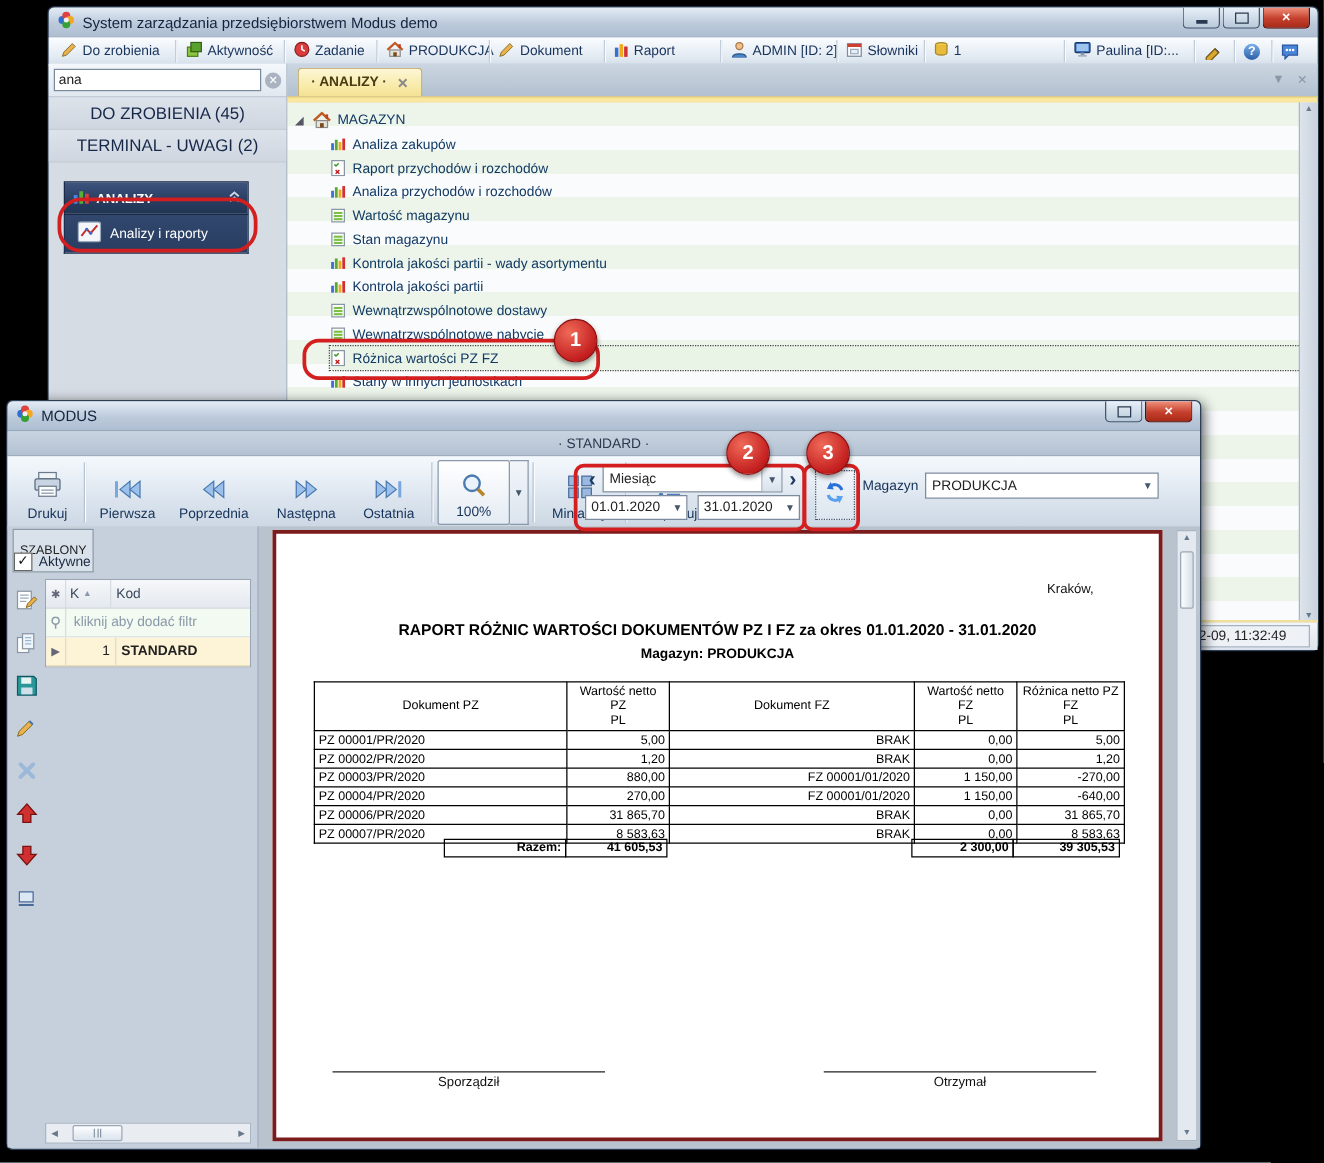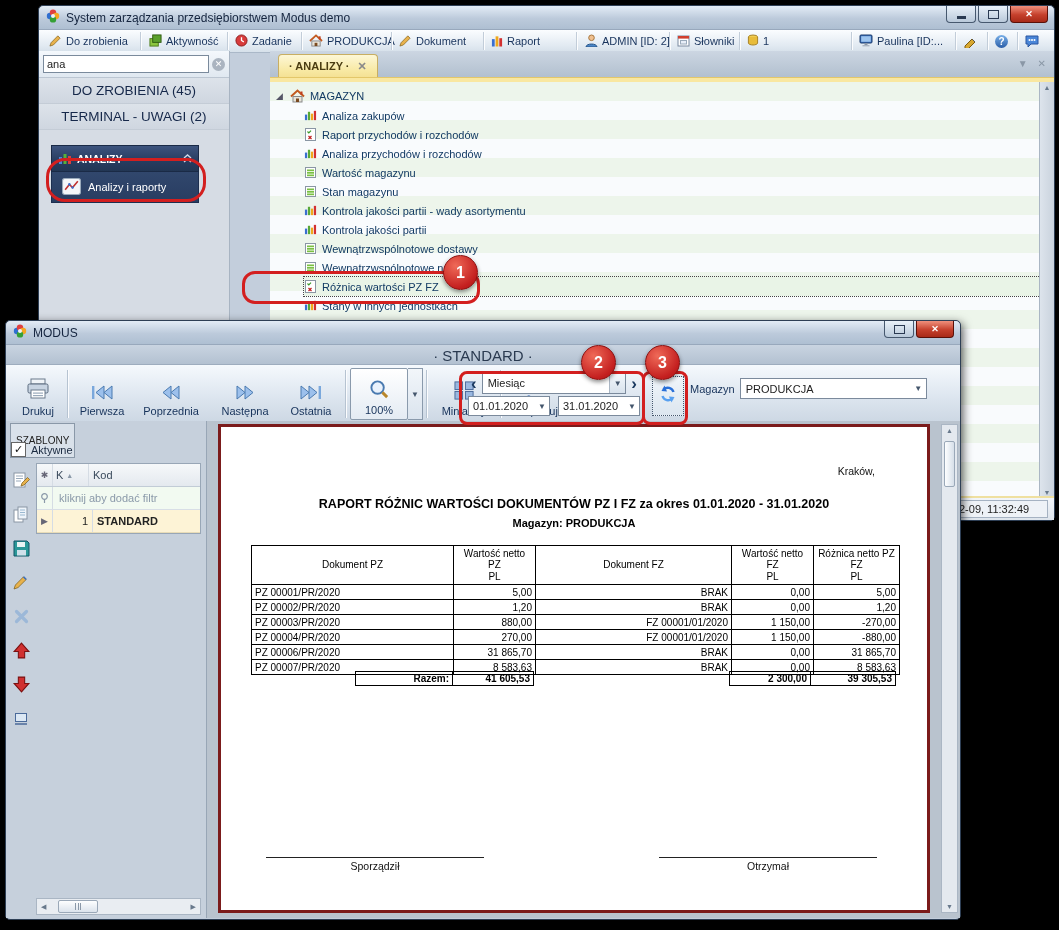--- a/index.html
+++ b/index.html
@@ -19,21 +19,21 @@
   .mintick{width:9px;height:3px;background:#2a3a52;margin-top:6px;}
   .maxbox{width:9px;height:7px;border:1.5px solid #2a3a52;background:transparent;}
   
   .mtoolbar{position:relative;height:22px;background:linear-gradient(#fbfdff,#e2eaf2 70%,#d6e0ea);
     border-bottom:1px solid #aab8c8;}
   .ti{position:absolute;top:2px;height:18px;display:flex;align-items:center;gap:4px;font-size:11px;color:#18335c;white-space:nowrap;}
   .tsep{position:absolute;top:2px;width:1px;height:18px;background:#c2cdd9;border-right:1px solid #fcfdfe;}
   .circle-help{width:13px;height:13px;border-radius:50%;background:linear-gradient(#7ab0e8,#2a5ea8);
     color:#fff;font-size:10px;font-weight:bold;display:flex;align-items:center;justify-content:center;}
   
-  .mbody{position:absolute;top:45px;left:0;right:0;bottom:22px;display:flex;gap:40px;}
+  .mbody{position:absolute;top:45px;left:0;right:0;bottom:22px;display:flex;}
   .sidebar{width:190px;background:#d6dce4;border-right:1px solid #a8b4c2;position:relative;}
   .searchrow{height:22px;background:linear-gradient(#f4f8fc,#e0e8f0);display:flex;align-items:center;padding:2px 4px;gap:3px;border-bottom:1px solid #bcc6d2;}
   .searchbox{flex:1;height:16px;border:1px solid #7a8a9c;background:#fff;font-size:11px;padding:0 3px;color:#222;font-family:"Liberation Sans",sans-serif;}
   .sclear{width:13px;height:13px;border-radius:50%;background:#aab4c0;color:#fff;font-size:9px;display:flex;align-items:center;justify-content:center;}
   .side-h{height:25px;display:flex;align-items:center;justify-content:center;font-size:13.5px;color:#16284a;border-bottom:1px solid #c4ccd6;background:linear-gradient(#dde3ea,#cfd6e0);}
   .navy{position:absolute;left:12px;top:86px;width:148px;}
   .navy-h{height:25px;margin-top:8px;background:linear-gradient(#3d547e,#273c60 60%,#223654);border:1px solid #1a2a46;
     display:flex;align-items:center;gap:5px;padding:0 6px;color:#fff;font-size:10.5px;font-weight:bold;}
   .navy-h .grow{flex:1;}
   .navy-item{height:30px;background:linear-gradient(#31476d,#283d61);border:1px solid #1d2f50;border-top:none;
@@ -54,21 +54,21 @@
   .expander{color:#556;font-size:9px;margin-right:2px;}
   .treescroll{position:absolute;right:0;top:31px;bottom:0;width:14px;background:linear-gradient(90deg,#dde4ec,#c9d2dd);border-left:1px solid #aab6c4;
     display:flex;flex-direction:column;justify-content:space-between;align-items:center;padding:2px 0;font-size:7px;color:#68798c;}
   .statusbar{position:absolute;left:0;right:0;bottom:0;height:22px;background:linear-gradient(#f2f5f9,#dde4ec);
     border-top:2px solid #efe0a0;display:flex;justify-content:flex-end;align-items:center;padding:0 6px;}
   .timebox{width:112px;height:16px;border:1px solid #a5b2c2;background:#eef2f7;font-size:11px;color:#222;
     display:flex;align-items:center;justify-content:center;}
   
   .modus-window{left:5px;top:320px;width:954px;height:598px;background:#c3cedc;z-index:10;}
   .tabstrip{height:19px;background:linear-gradient(#c9d4e1,#b3c1d1);border-bottom:1px solid #9dacbe;
-    display:flex;align-items:flex-end;justify-content:center;font-size:15px;color:#2a3a50;}
+    display:flex;align-items:center;justify-content:center;font-size:11px;color:#2a3a50;}
   .mtb2{position:relative;height:58px;background:linear-gradient(#f5f9fd,#dbe4ee 60%,#ccd7e3);border-bottom:1px solid #9fb0c2;}
   .btnrow{position:absolute;left:6px;top:3px;display:flex;align-items:stretch;height:52px;}
   .tbtn{display:flex;flex-direction:column;align-items:center;justify-content:flex-end;gap:3px;
     font-size:11px;color:#16325a;padding:3px 2px;white-space:nowrap;}
   .tbtn .lbl{line-height:1;}
   .vsep{width:1px;background:#b6c3d1;border-right:1px solid #fbfcfe;margin:2px 3px;}
   .zoomgrp{display:flex;}
   .zoombtn{border:1px solid #8a9aac;border-radius:2px;background:linear-gradient(#ffffff,#e4ebf3);}
   .zoomdd{width:14px;display:flex;align-items:center;justify-content:center;color:#44566c;font-size:8px;border:1px solid #8a9aac;border-left:none;background:linear-gradient(#f2f6fa,#dbe4ee);}
   .periodgrp{position:absolute;left:462px;top:7px;width:172px;}
@@ -733,21 +733,21 @@
                 <td class="num">880,00</td>
                 <td class="num">FZ 00001/01/2020</td>
                 <td class="num">1 150,00</td>
                 <td class="num">-270,00</td>
               </tr>
           <tr class="dr">
                 <td>PZ 00004/PR/2020</td>
                 <td class="num">270,00</td>
                 <td class="num">FZ 00001/01/2020</td>
                 <td class="num">1 150,00</td>
-                <td class="num">-880,00</td>
+                <td class="num">-640,00</td>
               </tr>
           <tr class="dr">
                 <td>PZ 00006/PR/2020</td>
                 <td class="num">31 865,70</td>
                 <td class="num">BRAK</td>
                 <td class="num">0,00</td>
                 <td class="num">31 865,70</td>
               </tr>
           <tr class="dr">
                 <td>PZ 00007/PR/2020</td>

